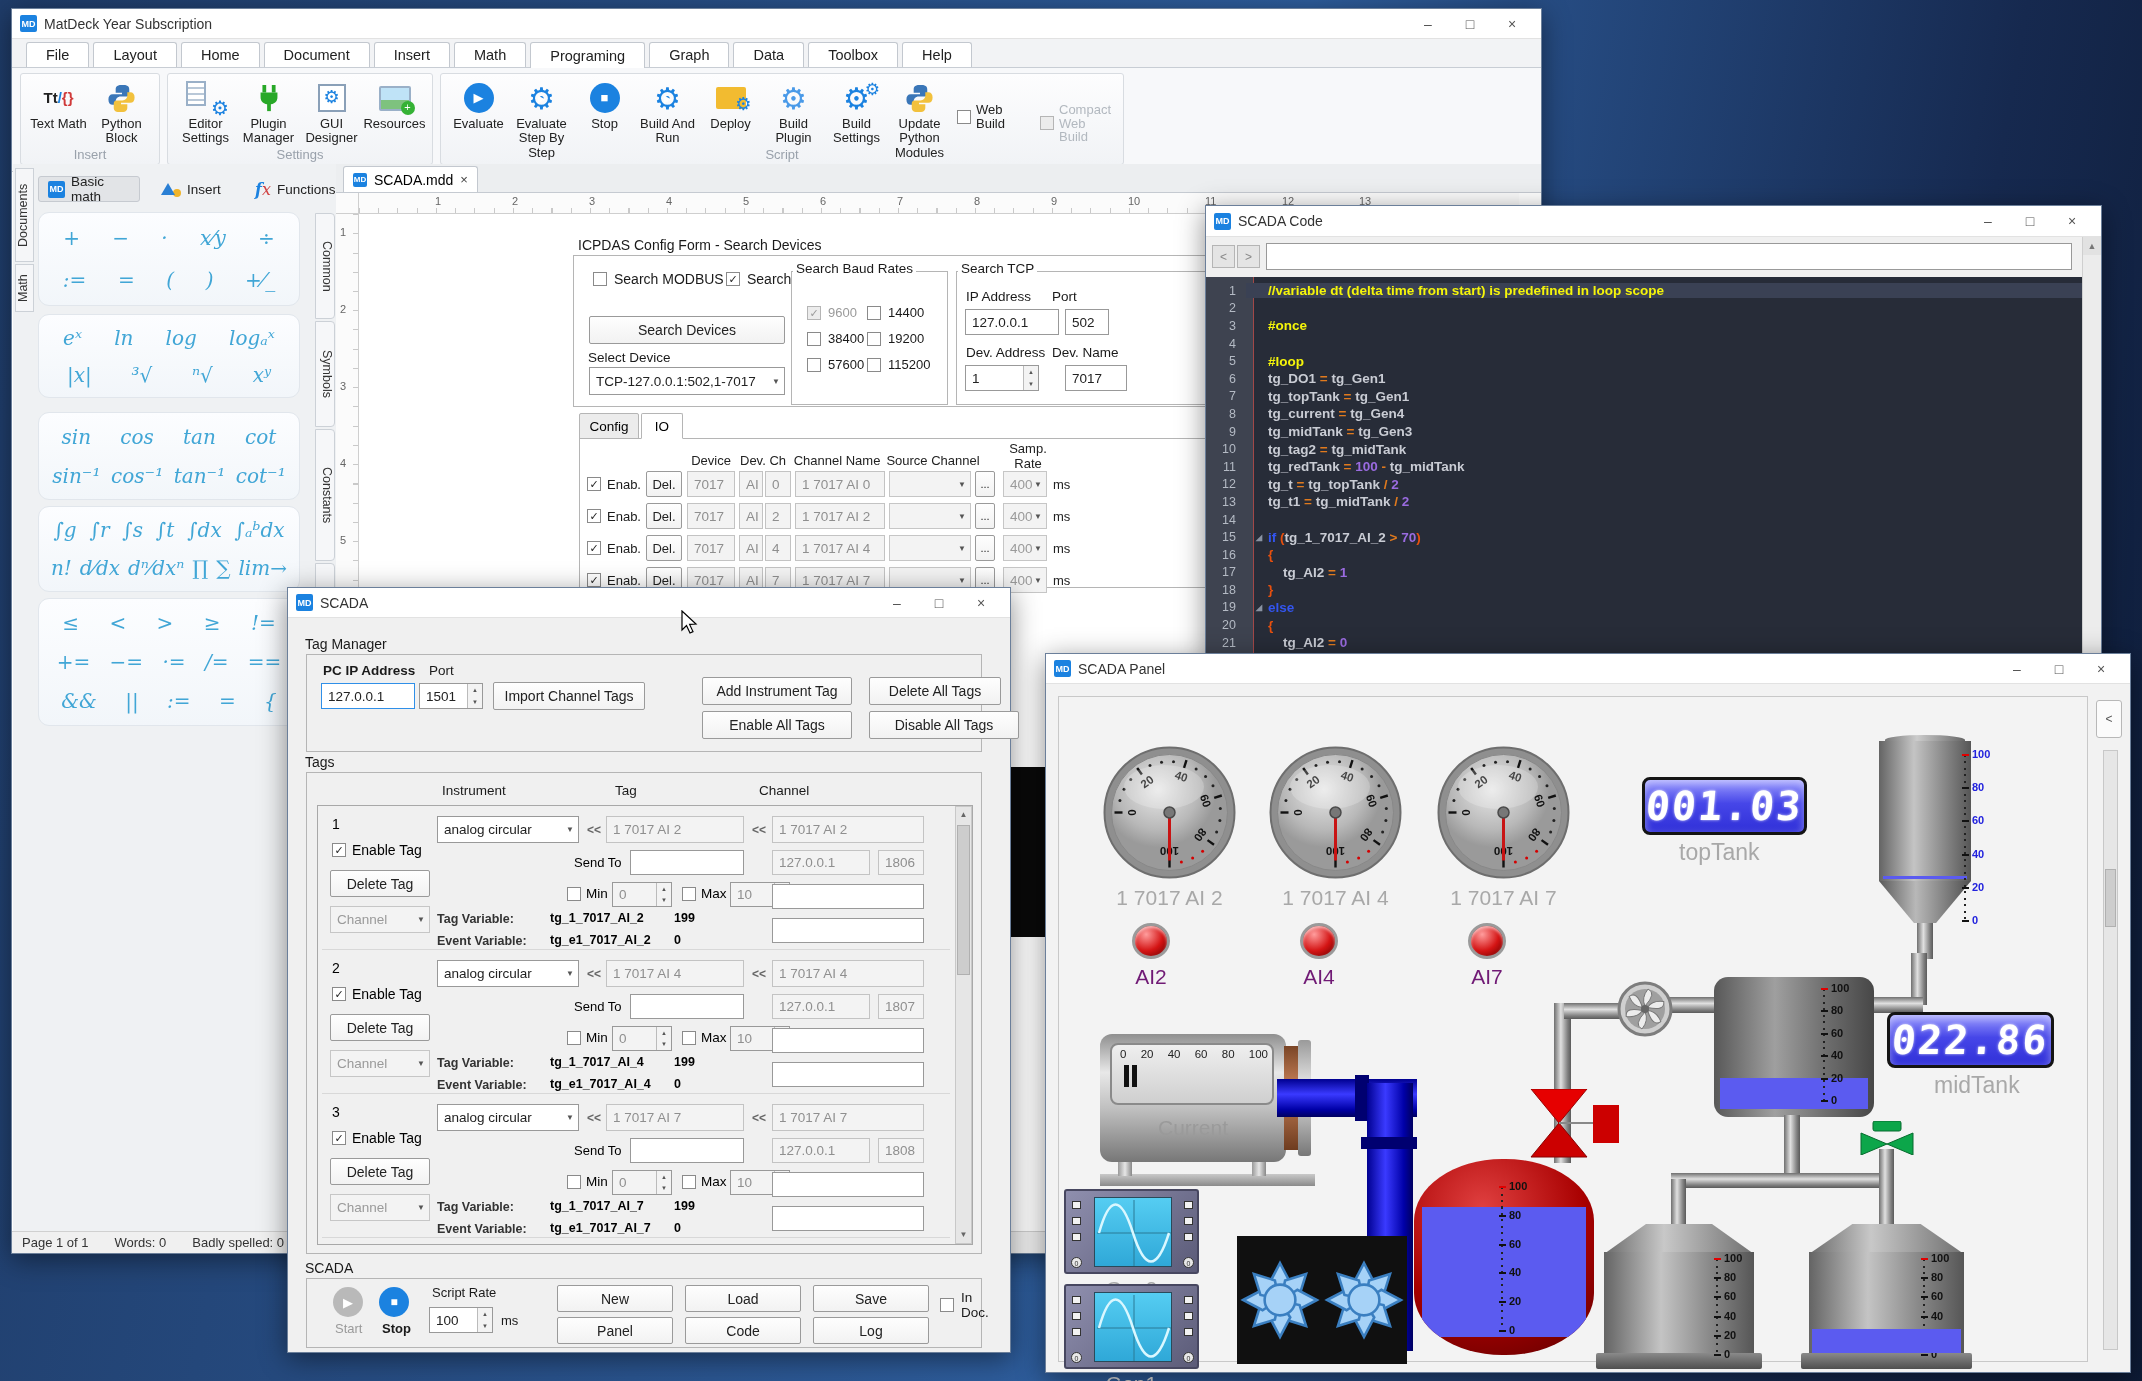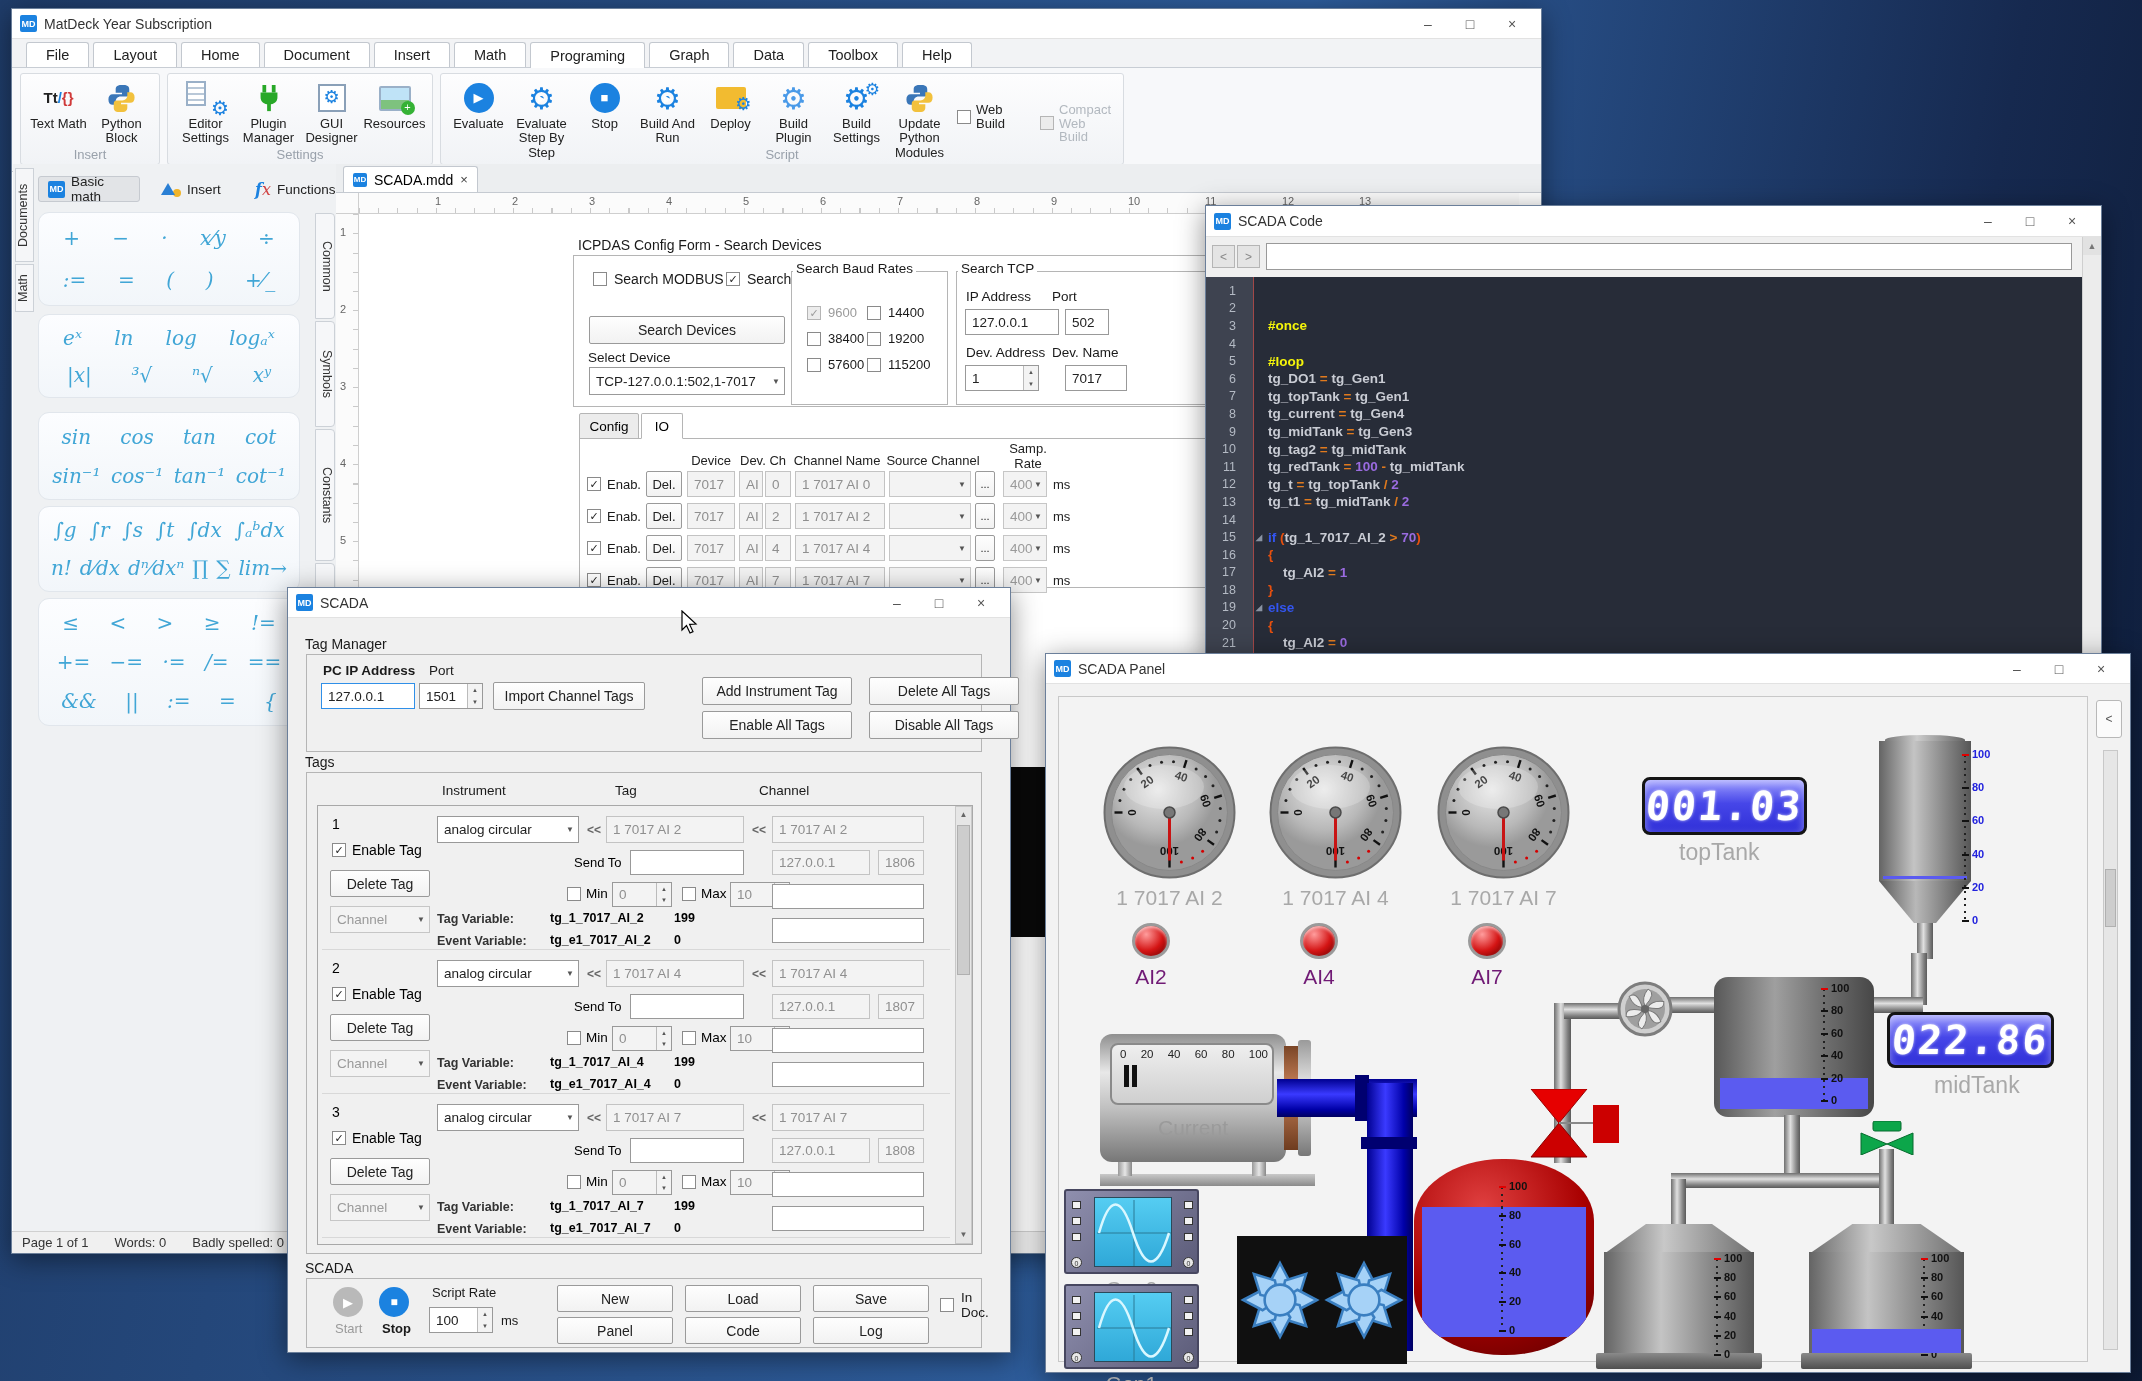--- a/index.html
+++ b/index.html
@@ -685,20 +685,21 @@
       <div class="fld" style="left:60px;top:6px;width:806px;height:27px;"></div>
     </div>
     <div id="codescroll">
       <div class="up">▲</div>
     </div>
     <div id="codearea">
       <div id="gutter"></div>
       <div id="codelines" style="position:relative;padding-top:5px;">
           <div class="cl hl">
             <div class="ln">1</div>
+            <div class="ct"><span class="tk-cm">//variable dt (delta time from start) is predefined in loop scope</span></div>
           </div>
           <div class="cl">
             <div class="ln">2</div>
             <div class="ct"></div>
           </div>
           <div class="cl">
             <div class="ln">3</div>
             <div class="ct"><span class="tk-cm">#once</span></div>
           </div>
           <div class="cl">
@@ -796,21 +797,21 @@
       <div class="lbl" style="left:122px;top:8px;font-size:13.5px;">Port</div>
       <div class="spin" style="left:112px;top:28px;width:64px;height:26px;">
         <span>1501</span>
         <span class="sp">
             <em style="font-style:normal">▲</em>
             <em style="font-style:normal">▼</em>
           </span>
       </div>
       <div class="btn" style="left:186px;top:27px;width:152px;height:28px;">Import Channel Tags</div>
       <div class="btn" style="left:395px;top:22px;width:150px;height:28px;">Add Instrument Tag</div>
-      <div class="btn" style="left:562px;top:22px;width:150px;height:28px;">Delete All Tags</div>
+      <div class="btn" style="left:562px;top:22px;width:132px;height:28px;">Delete All Tags</div>
       <div class="btn" style="left:395px;top:56px;width:150px;height:28px;">Enable All Tags</div>
       <div class="btn" style="left:562px;top:56px;width:150px;height:28px;">Disable All Tags</div>
     </div>
     <div class="lbl" style="left:17px;top:166px;">Tags</div>
     <div class="gbox" style="left:18px;top:184px;width:676px;height:482px;background:#f0f0f0;">
       <div class="lbl" style="left:135px;top:10px;font-size:13.5px;">Instrument</div>
       <div class="lbl" style="left:308px;top:10px;font-size:13.5px;">Tag</div>
       <div class="lbl" style="left:452px;top:10px;font-size:13.5px;">Channel</div>
       <div class="gbox" style="left:10px;top:32px;width:656px;height:440px;background:#f0f0f0;border-color:#a8a8a8;overflow:hidden;">
         <div id="taglist">

